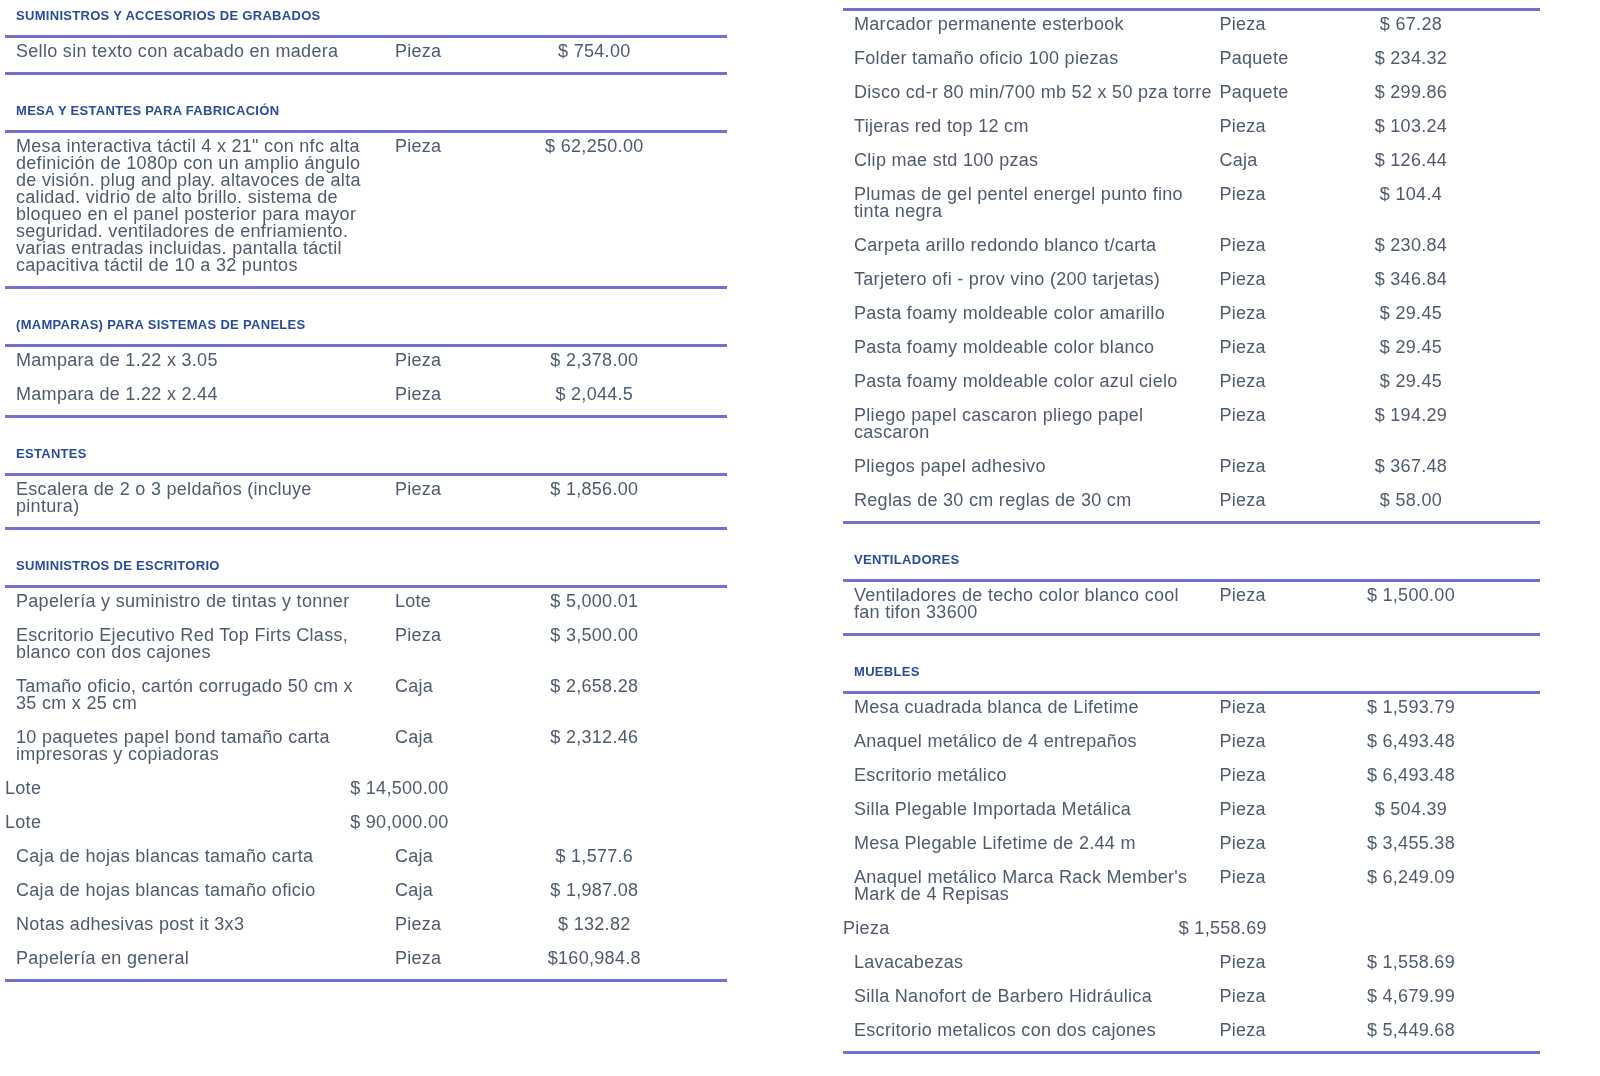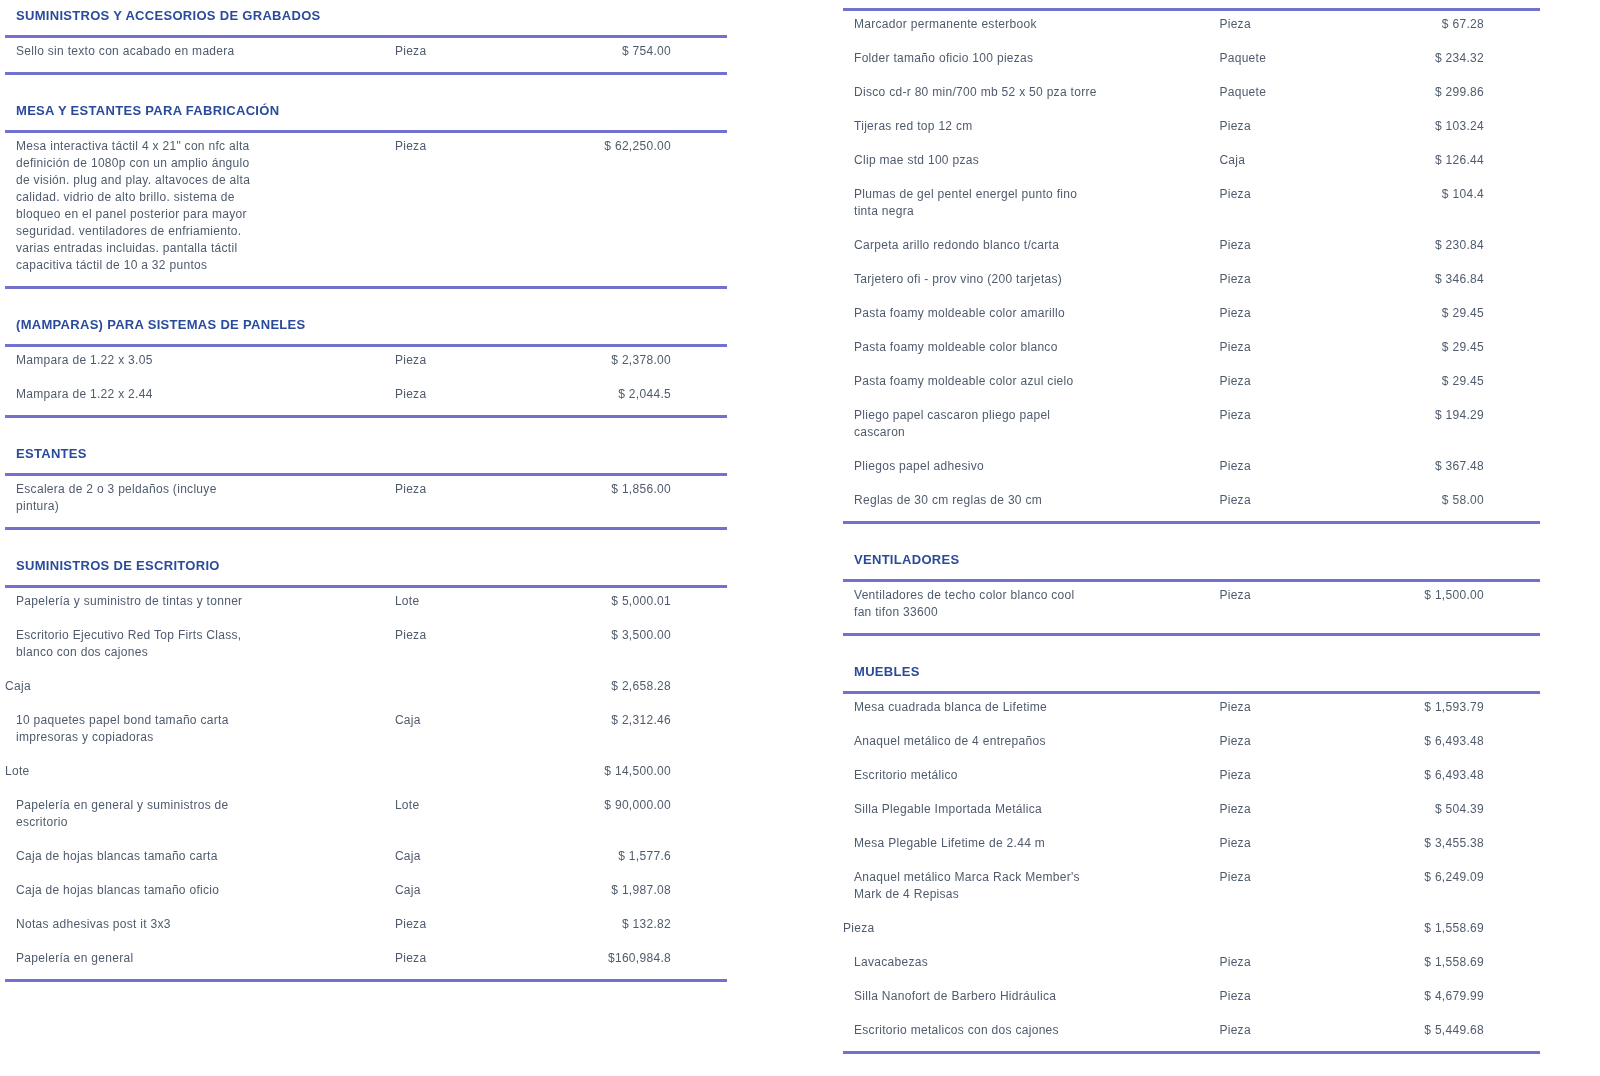--- a/index.html
+++ b/index.html
@@ -36,38 +36,38 @@
 
   .price-table {
     border-top: 3px solid var(--rule-color, #7271d0);
     border-bottom: 3px solid var(--rule-color, #7271d0);
   }
 
   .row {
     display: flex;
     align-items: flex-start;
     padding: 5px 0 12px 0;
-    font-size: 12px;
+    font-size: 18px;
     line-height: 17px;
     letter-spacing: 0.3px;
   }
 
   .cell-desc {
     width: 54%;
     box-sizing: border-box;
     padding-left: 11px;
     white-space: pre-line;
   }
   .cell-unit {
     width: 17%;
     text-align: left;
   }
   .cell-price {
     flex: 1;
-    text-align: right;
+    text-align: center;
     padding-right: 56px;
   }
 </style>
 </head>
 <body style="--heading-color: #2a4b9b; --body-color: #4f5b6d; --rule-color: #7271d0;">
 
 <div class="page">
   <div class="column column-left">
       <section class="section">
         <h2 class="section-title">SUMINISTROS Y ACCESORIOS DE GRABADOS</h2>
@@ -130,36 +130,36 @@
             <div class="cell-unit">Lote</div>
             <div class="cell-price">$ 5,000.01</div>
           </div>
           <div class="row">
             <div class="cell-desc">Escritorio Ejecutivo Red Top Firts Class,
 blanco con dos cajones</div>
             <div class="cell-unit">Pieza</div>
             <div class="cell-price">$ 3,500.00</div>
           </div>
           <div class="row">
+            <div class="cell-desc">Tamaño oficio, cartón corrugado 50 cm x
+35 cm x 25 cm</div>
             <div class="cell-unit">Caja</div>
             <div class="cell-price">$ 2,658.28</div>
           </div>
           <div class="row">
             <div class="cell-desc">10 paquetes papel bond tamaño carta
 impresoras y copiadoras</div>
             <div class="cell-unit">Caja</div>
             <div class="cell-price">$ 2,312.46</div>
           </div>
           <div class="row">
             <div class="cell-unit">Lote</div>
             <div class="cell-price">$ 14,500.00</div>
           </div>
           <div class="row">
-            <div class="cell-desc">Papelería en general y suministros de
-escritorio</div>
             <div class="cell-unit">Lote</div>
             <div class="cell-price">$ 90,000.00</div>
           </div>
           <div class="row">
             <div class="cell-desc">Caja de hojas blancas tamaño carta</div>
             <div class="cell-unit">Caja</div>
             <div class="cell-price">$ 1,577.6</div>
           </div>
           <div class="row">
             <div class="cell-desc">Caja de hojas blancas tamaño oficio</div>

